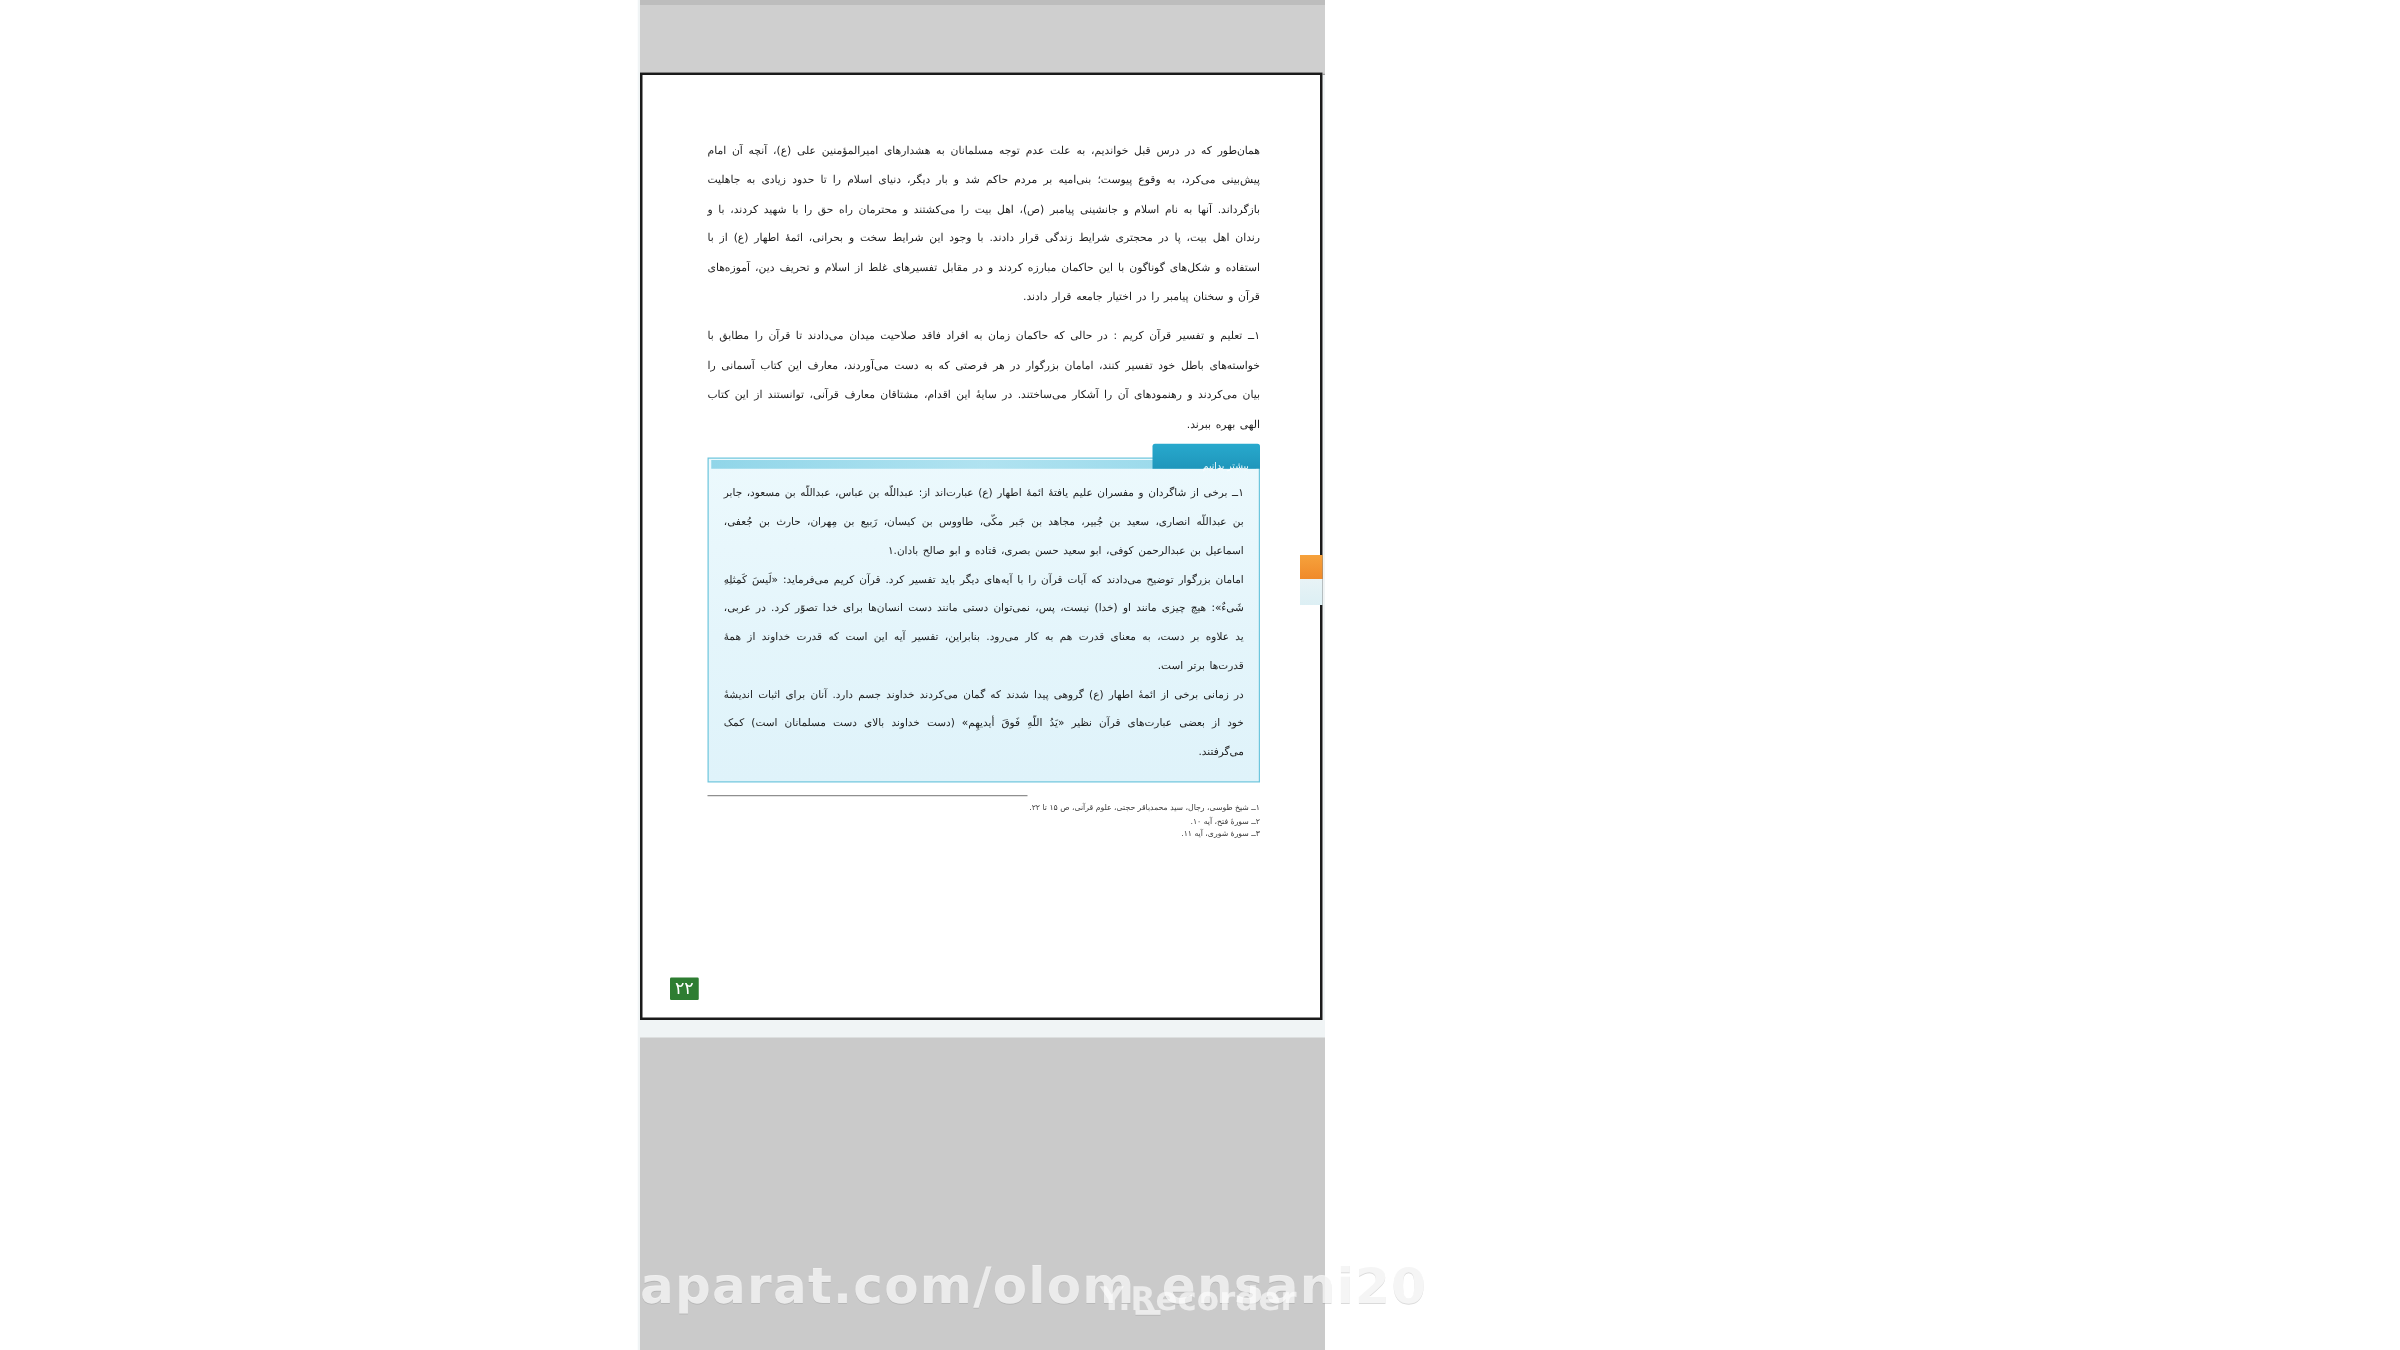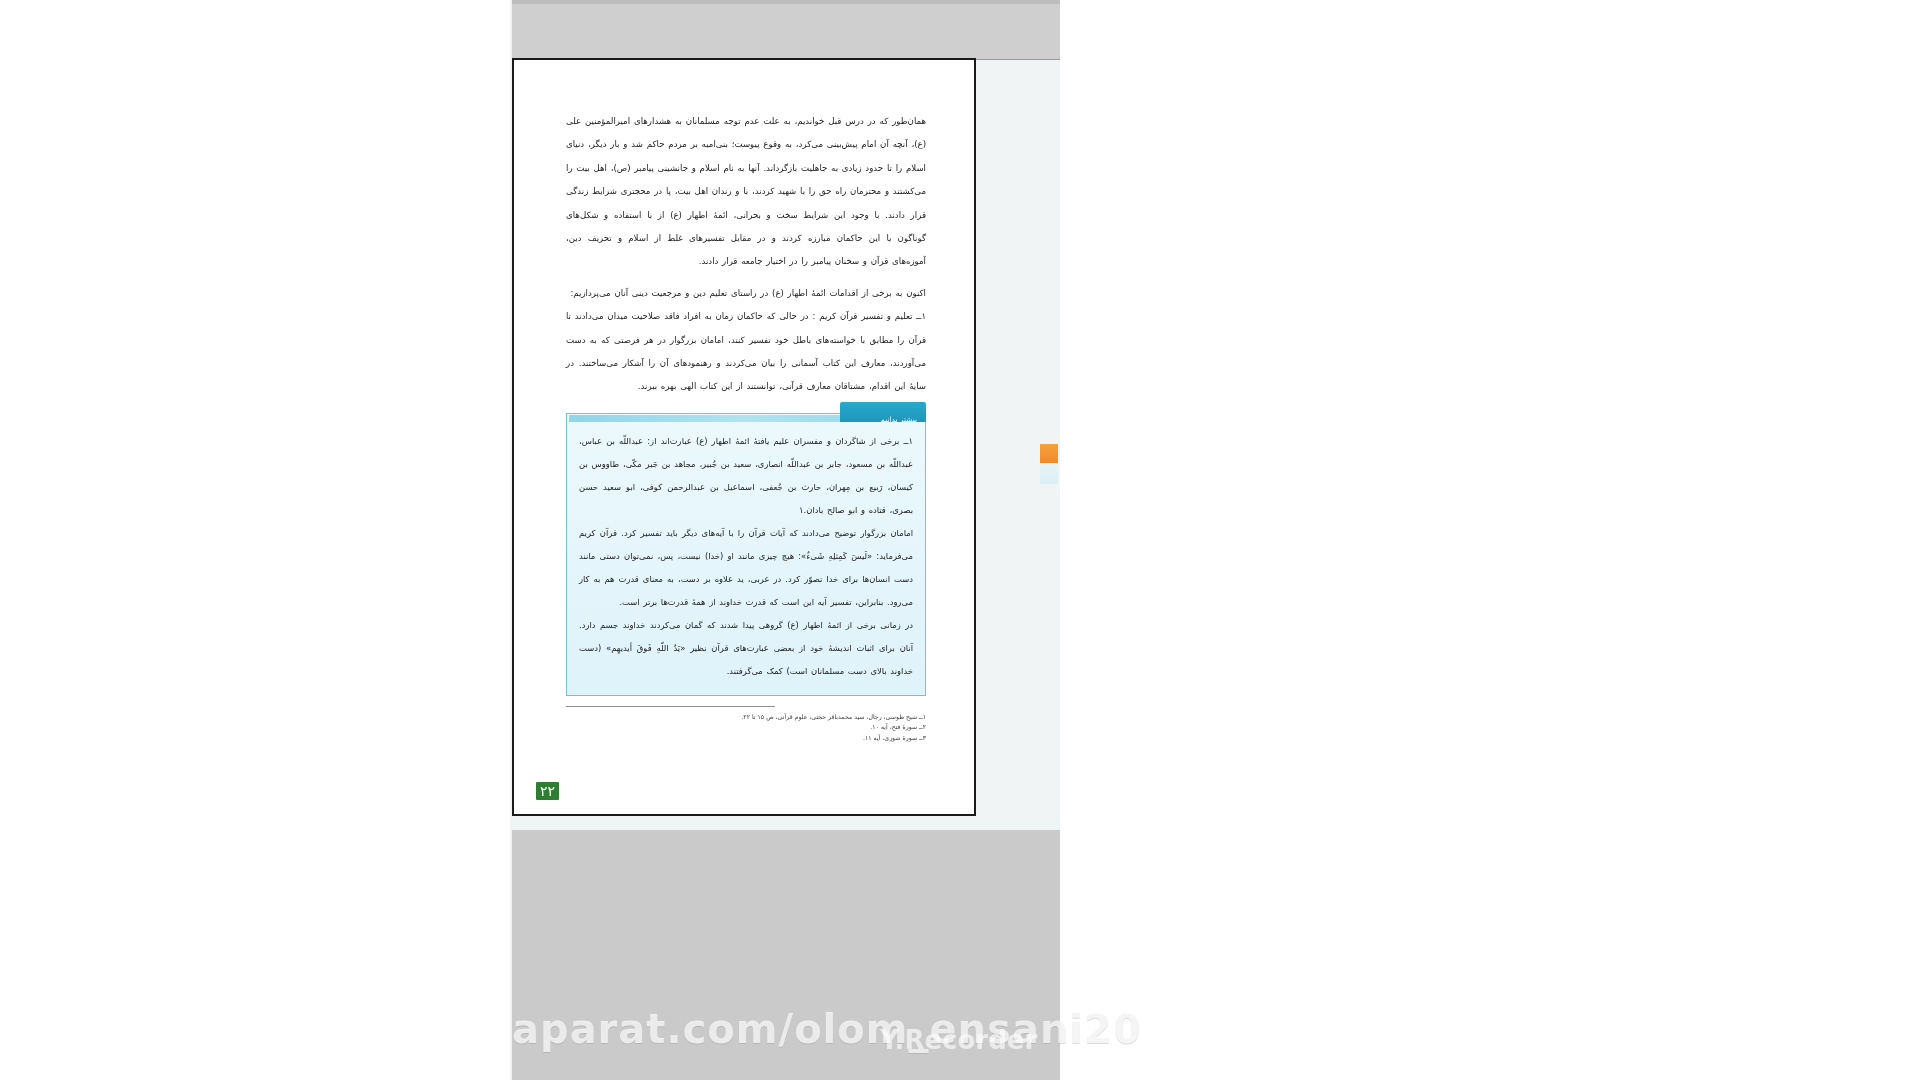--- a/index.html
+++ b/index.html
@@ -54,21 +54,21 @@
     position:absolute;
     left:512px; bottom:0;
     width:548px; height:250px;
     background:#cacaca;
   }
 
   
   .page-sheet {
     position:absolute;
     left:512px; top:58px;
-    width:464px; height:758px;
+    width:546px; height:758px;
     background:#ffffff;
     border:2px solid #1a1a1a;
     overflow:hidden;
     z-index:10;
   }
 
   
   .page-body {
     position:absolute;
     right:48px; left:52px;
@@ -197,21 +197,20 @@
 
   <div class="scan-topbar"></div>
   <div class="scan-bottombar"></div>
 
   <div class="page-sheet">
 
     <div class="page-body">
 
       <p class="para first">همان‌طور که در درس قبل خواندیم، به علت عدم توجه مسلمانان به هشدارهای امیرالمؤمنین علی (ع)، آنچه آن امام پیش‌بینی می‌کرد، به وقوع پیوست؛ بنی‌امیه بر مردم حاکم شد و بار دیگر، دنیای اسلام را تا حدود زیادی به جاهلیت بازگرداند. آنها به نام اسلام و جانشینی پیامبر (ص)، اهل بیت را می‌کشتند و محترمان راه حق را با شهید کردند، با و رندان اهل بیت، پا در محجتری شرایط زندگی قرار دادند. با وجود این شرایط سخت و بحرانی، ائمهٔ اطهار (ع) از با استفاده و شکل‌های گوناگون با این حاکمان مبارزه کردند و در مقابل تفسیرهای غلط از اسلام و تحریف دین، آموزه‌های قرآن و سخنان پیامبر را در اختیار جامعه قرار دادند.</p>
 
-      <p class="para">اکنون به برخی از اقدامات ائمهٔ اطهار (ع) در راستای تعلیم دین و مرجعیت دینی آنان می‌پردازیم:</p>
 
       <p class="para">۱ــ تعلیم و تفسیر قرآن کریم : در حالی که حاکمان زمان به افراد فاقد صلاحیت میدان می‌دادند تا قرآن را مطابق با خواسته‌های باطل خود تفسیر کنند، امامان بزرگوار در هر فرصتی که به دست می‌آوردند، معارف این کتاب آسمانی را بیان می‌کردند و رهنمودهای آن را آشکار می‌ساختند. در سایهٔ این اقدام، مشتاقان معارف قرآنی، توانستند از این کتاب الهی بهره ببرند.</p>
 
       <div class="activity">
         <div class="activity-rule"></div>
         <div class="activity-tab">بیشتر بدانیم</div>
 
         <p class="para">۱ــ برخی از شاگردان و مفسران علیم یافتهٔ ائمهٔ اطهار (ع) عبارت‌اند از: عبداللّه بن عباس، عبداللّه بن مسعود، جابر بن عبداللّه انصاری، سعید بن جُبیر، مجاهد بن جَبر مکّی، طاووس بن کیسان، رَبیع بن مِهران، حارث بن جُعفی، اسماعیل بن عبدالرحمن کوفی، ابو سعید حسن بصری، قتاده و ابو صالح بادان.۱</p>
         <p class="para">امامان بزرگوار توضیح می‌دادند که آیات قرآن را با آیه‌های دیگر باید تفسیر کرد. قرآن کریم می‌فرماید: «لَیسَ کَمِثلِهِ شَیءٌ»: هیچ چیزی مانند او (خدا) نیست، پس، نمی‌توان دستی مانند دست انسان‌ها برای خدا تصوّر کرد. در عربی، ید علاوه بر دست، به معنای قدرت هم به کار می‌رود. بنابراین، تفسیر آیه این است که قدرت خداوند از همهٔ قدرت‌ها برتر است.</p>
         <p class="para">در زمانی برخی از ائمهٔ اطهار (ع) گروهی پیدا شدند که گمان می‌کردند خداوند جسم دارد. آنان برای اثبات اندیشهٔ خود از بعضی عبارت‌های قرآن نظیر «یَدُ اللّهِ فَوقَ أیدیهِم» (دست خداوند بالای دست مسلمانان است) کمک می‌گرفتند.</p>

